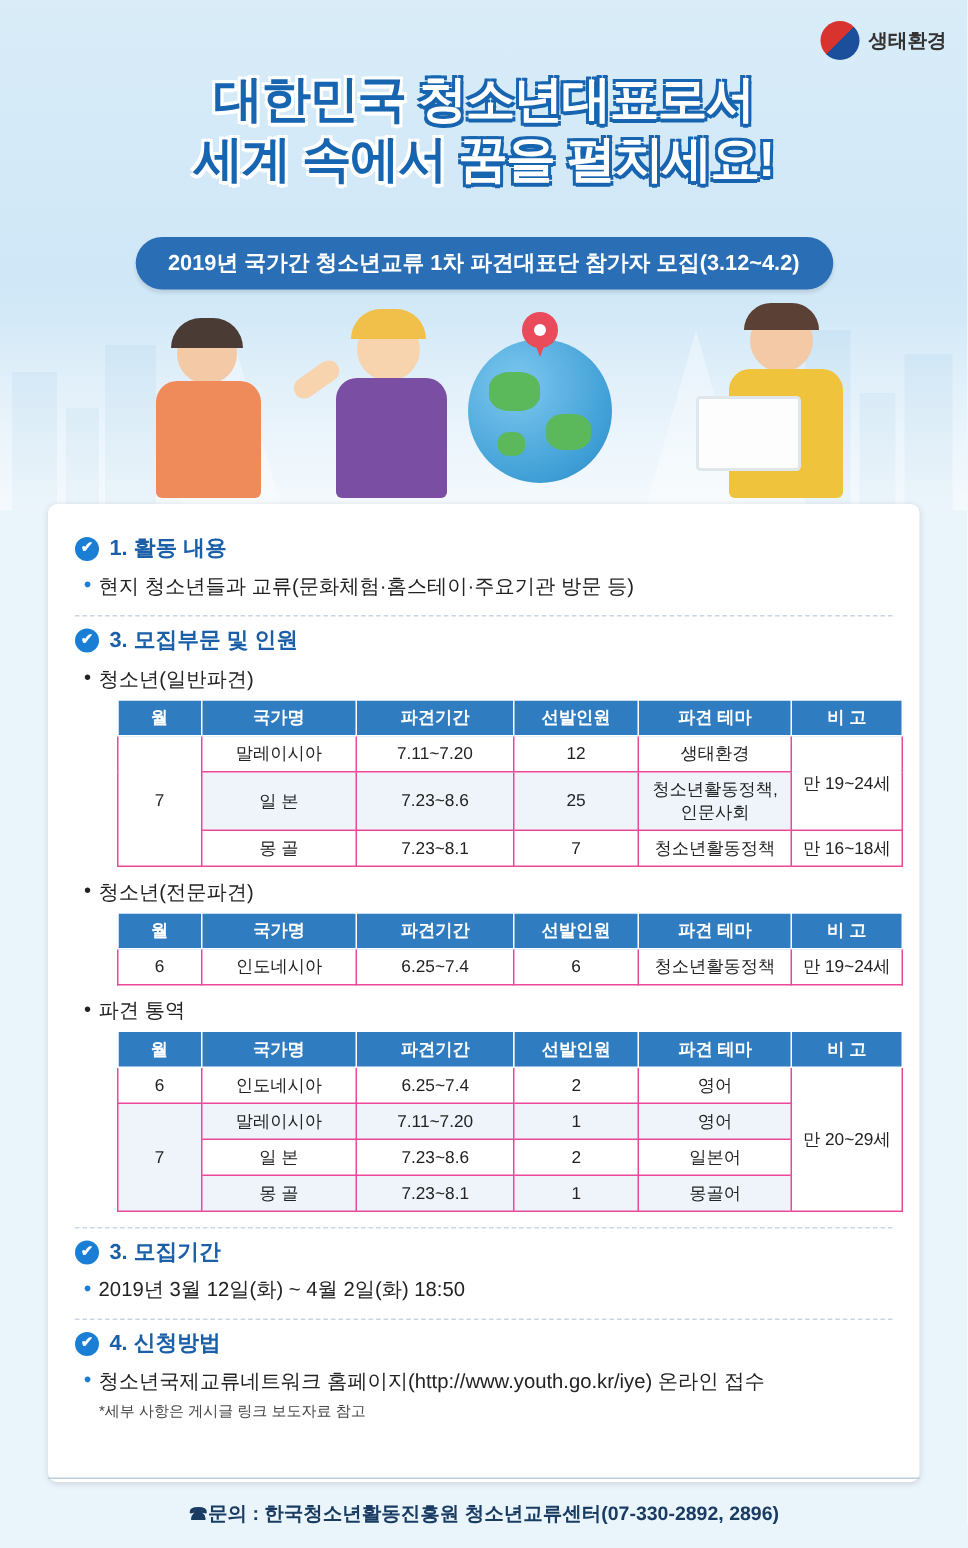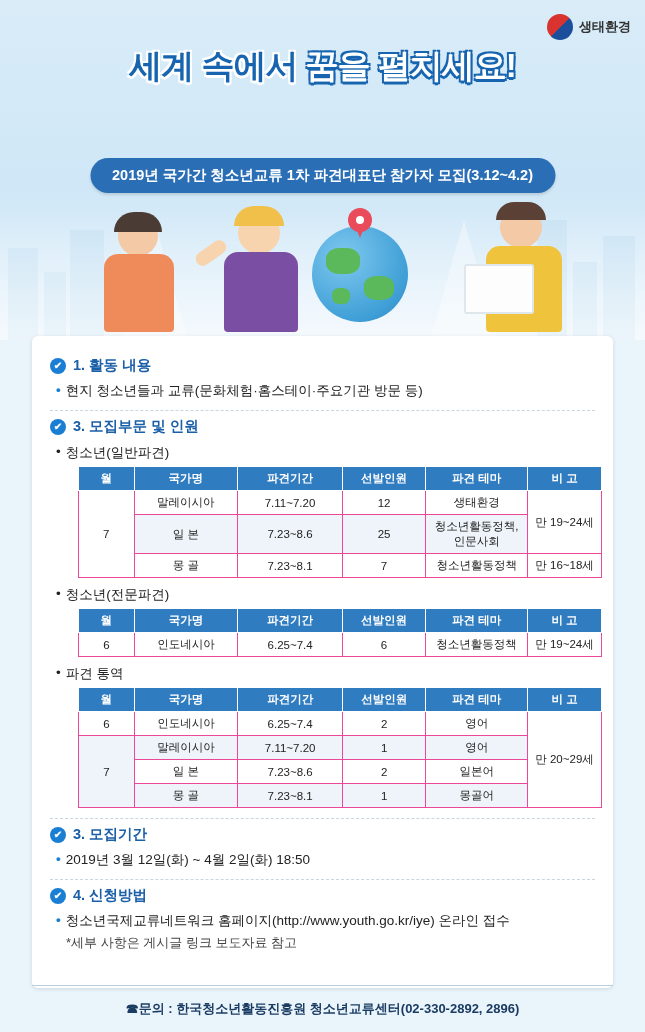--- a/index.html
+++ b/index.html
@@ -132,21 +132,21 @@
   th {
     background:#2f7cc0; color:#fff; font-weight:bold;
     border:1px solid #ffffff; padding:4px 2px; text-align:center;
   }
   td {
     border:1px solid #ec4899; padding:4px 2px; text-align:center;
     background:#fff;
   }
   tr.alt td { background:#eef4f9; }
 
-  .note-small { font-size:13px; color:#444; margin:2px 0 0 16px; }
+  .note-small { font-size:10px; color:#444; margin:2px 0 0 16px; }
 
   .footer {
     position:absolute; left:0; bottom:14px; width:645px; text-align:center;
     font-size:13px; font-weight:bold; color:#1a3c63;
   }
   .foot-rule {
     position:absolute; left:32px; bottom:46px; width:581px;
     border-top:1px solid #b9cfe0;
   }
 </style>
@@ -164,20 +164,23 @@
   <div class="arrow-up" style="left:120px;"></div>
   <div class="arrow-up" style="left:430px;"></div>
   <div class="sky-line"></div>
 
   <div class="gov-logo">
     <div class="gov-mark"></div>
     <div class="gov-name">생태환경</div>
   </div>
 
   <div class="headline">
+    <div class="l1">
+      <span>대한민국 </span><span class="hl">청소년대표로서</span>
+    </div>
     <div class="l2">
       <span>세계 속에서 </span><span class="hl">꿈을 펼치세요!</span>
     </div>
   </div>
 
   <div class="sub-pill">2019년 국가간 청소년교류 1차 파견대표단 참가자 모집(3.12~4.2)</div>
 
   <div class="people">
 
     <div class="person" style="left:92px; width:92px; height:120px;">
@@ -365,13 +368,13 @@
     <span>4. 신청방법</span>
   </div>
   <div class="bullet">
     <span class="dot">•</span>
     <span>청소년국제교류네트워크 홈페이지(http://www.youth.go.kr/iye) 온라인 접수</span>
   </div>
   <div class="note-small">*세부 사항은 게시글 링크 보도자료 참고</div>
 </div>
 
 <div class="foot-rule"></div>
-<div class="footer">☎문의 : 한국청소년활동진흥원 청소년교류센터(02-330-2892, 2896)</div>
+<div class="footer">☎문의 : 한국청소년활동진흥원 청소년교류센터(07-330-2892, 2896)</div>
 
 </body></html>

